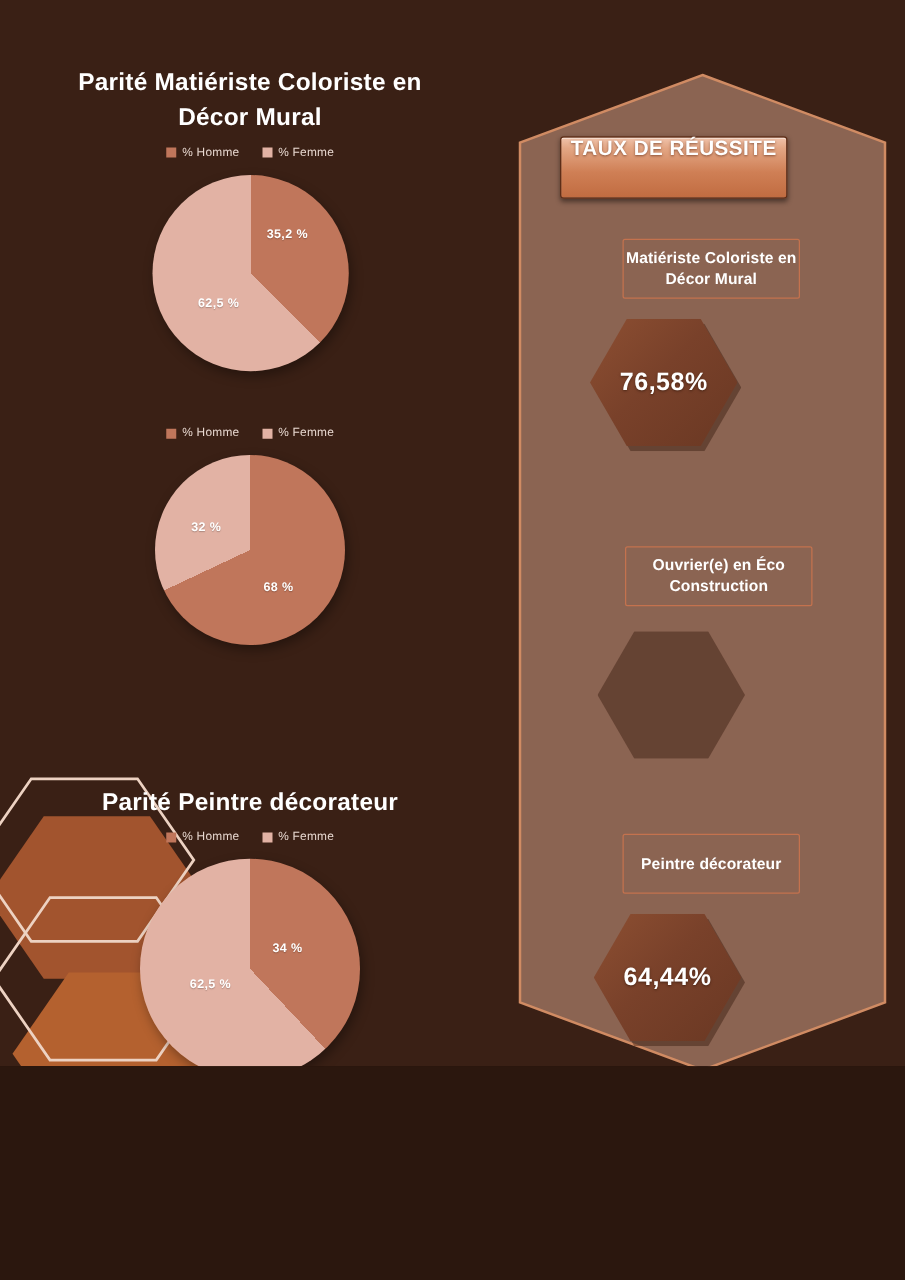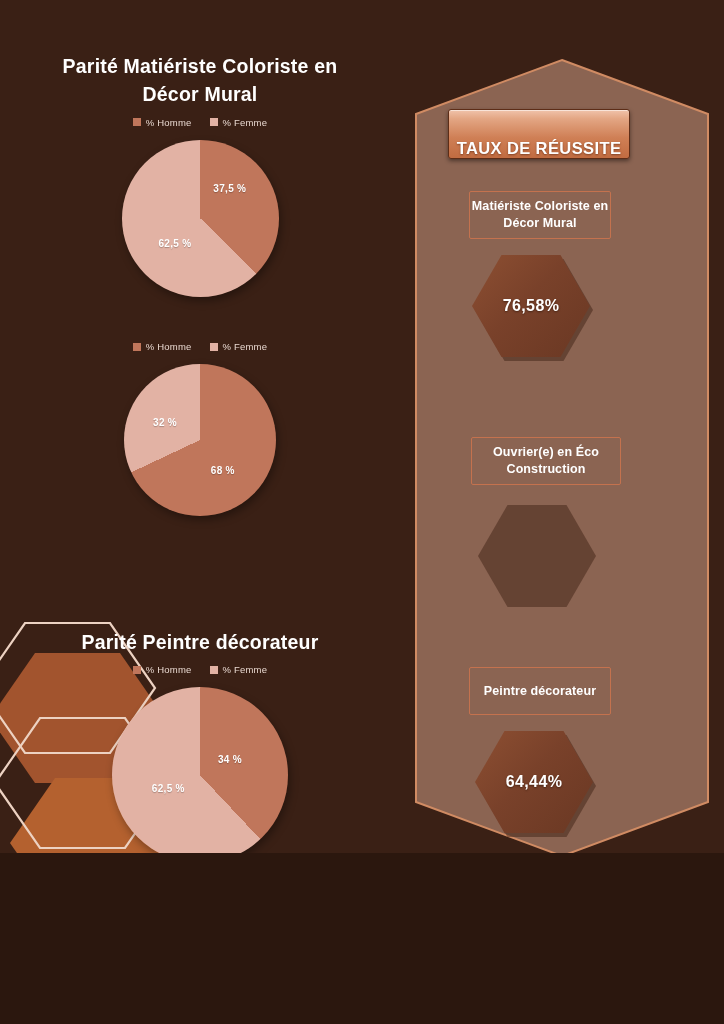--- a/index.html
+++ b/index.html
@@ -117,41 +117,42 @@
     height: 48px;
     border-radius: 3px;
     background: linear-gradient(to bottom,
       #f0c3ab 0%,
       #e3a684 18%,
       #cf7f55 58%,
       #c16c41 100%);
     border: 1px solid #5d2d17;
     box-shadow: 0 2px 4px rgba(0,0,0,0.45), inset 0 1px 0 rgba(255,255,255,0.55);
     display: flex;
-    align-items: flex-end;
+    align-items: flex-start;
     justify-content: center;
   }
   .banner-text {
     color: #ffffff;
     font-size: 16.5px;
     font-weight: bold;
     line-height: 1.15;
     text-align: center;
     letter-spacing: 0.4px;
     text-shadow: 0 1px 2px rgba(90,40,20,0.65);
   }
 
   .cat-box {
     position: absolute;
     border: 1px solid #c4724e;
     border-radius: 2px;
     display: flex;
     align-items: center;
     justify-content: center;
     text-align: center;
+    margin-left: 29px;
   }
   .cat-text {
     color: #ffffff;
     font-size: 12.5px;
     font-weight: bold;
     line-height: 1.35;
     letter-spacing: 0.1px;
   }
 
   .hex {
@@ -166,21 +167,21 @@
   }
   .hex-shadow {
     position: absolute;
     width: 118px;
     height: 102px;
     clip-path: polygon(25% 0%, 75% 0%, 100% 50%, 75% 100%, 25% 100%, 0% 50%);
     background: rgba(50,22,10,0.42);
   }
   .hex-val {
     color: #ffffff;
-    font-size: 16px;
+    font-size: 20px;
     font-weight: bold;
     letter-spacing: 0.4px;
     text-shadow: 0 1px 2px rgba(40,18,8,0.6);
   }
 </style>
 </head>
 <body>
 
 <div class="page">
 
@@ -202,21 +203,21 @@
           <span class="legend-swatch" style="background:#c0765b"></span>
           <span class="legend-label">% Homme</span>
         </div>
         <div class="legend-item">
           <span class="legend-swatch" style="background:#e2b2a4"></span>
           <span class="legend-label">% Femme</span>
         </div>
       </div>
       <div class="pie-wrap" style="width:157px;height:157px;">
         <div class="pie" style="background:conic-gradient(#c0765b 0turn 0.375turn, #e2b2a4 0.375turn 1turn);"></div>
-        <span class="slice-label" style="left:69%;top:31%;">37,5 %</span>
+        <span class="slice-label" style="left:69%;top:31%;">35,2 %</span>
         <span class="slice-label" style="left:34%;top:66%;">62,5 %</span>
       </div>
     </div>
 
     <div class="chart-block" style="top:333px;">
       <div class="legend">
         <div class="legend-item">
           <span class="legend-swatch" style="background:#c0765b"></span>
           <span class="legend-label">% Homme</span>
         </div>

